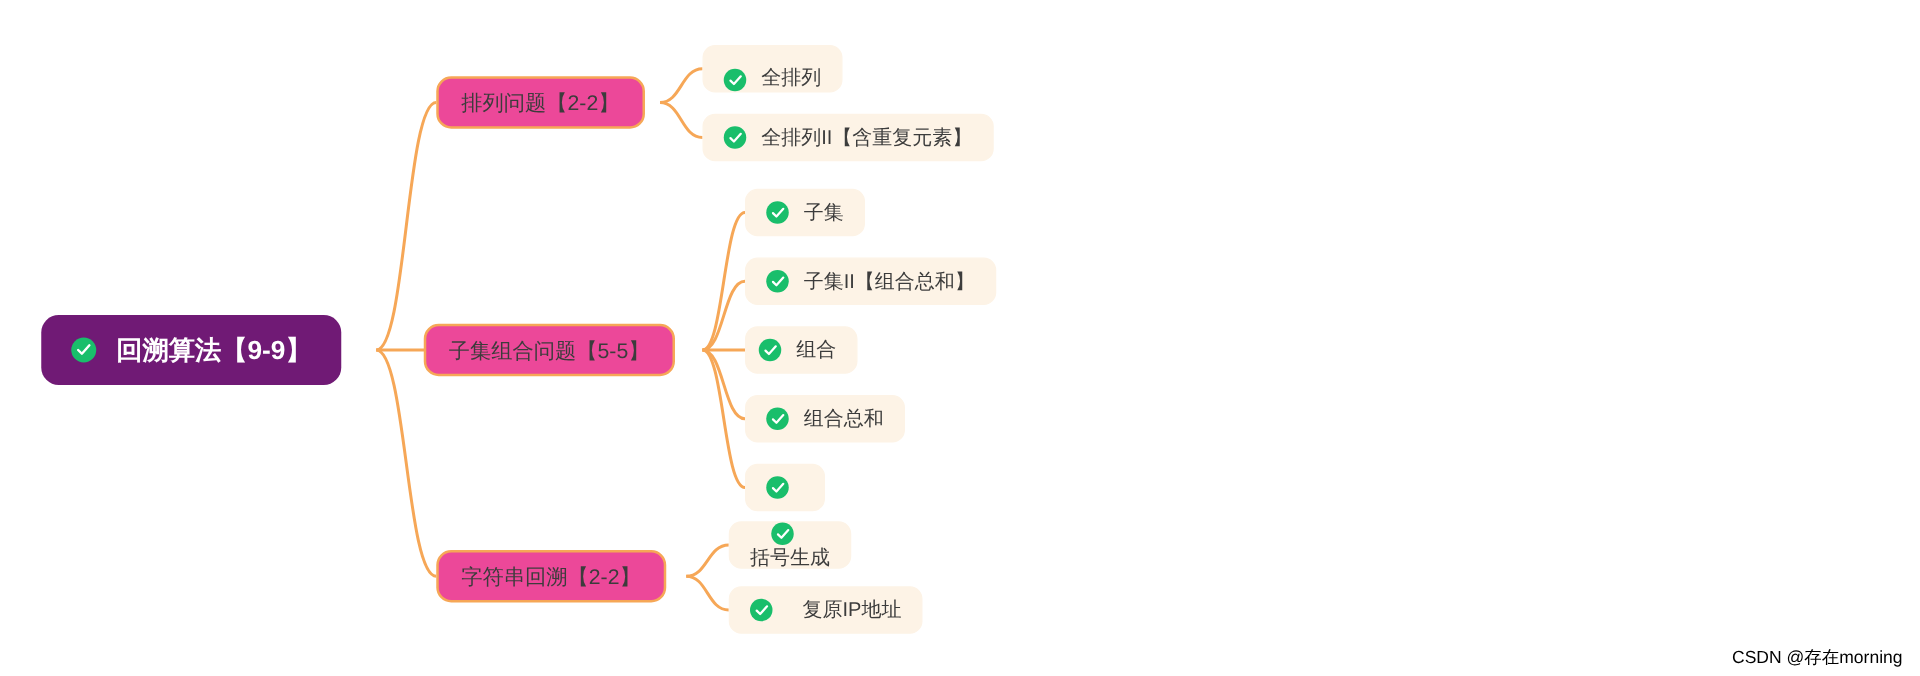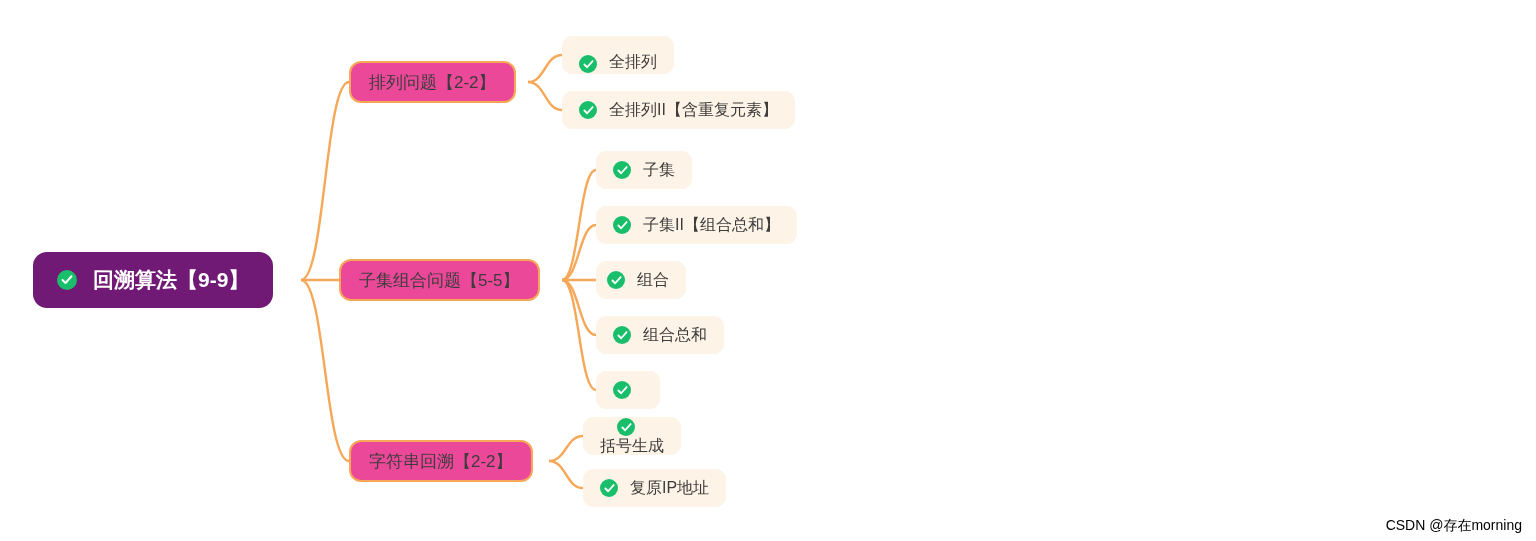--- a/index.html
+++ b/index.html
@@ -189,21 +189,21 @@
 </div>
 
 <div class="node leaf" style="left:583px; top:417px;flex-direction:column;">
   <span class="check">
       <svg viewBox="0 0 16 16">
         <path d="M2 8 L6 12 L14 3" stroke="#fff" stroke-width="2.6" fill="none" stroke-linecap="round" stroke-linejoin="round"></path>
       </svg>
     </span>
   <span>括号生成</span>
 </div>
-<div class="node leaf" style="left:583px; top:469px;">
+<div class="node leaf" style="left:583px; top:469px;gap:12px;">
   <span class="check">
       <svg viewBox="0 0 16 16">
         <path d="M2 8 L6 12 L14 3" stroke="#fff" stroke-width="2.6" fill="none" stroke-linecap="round" stroke-linejoin="round"></path>
       </svg>
     </span>
   <span>复原IP地址</span>
 </div>
 
 <div class="watermark">CSDN @存在morning</div>
 

